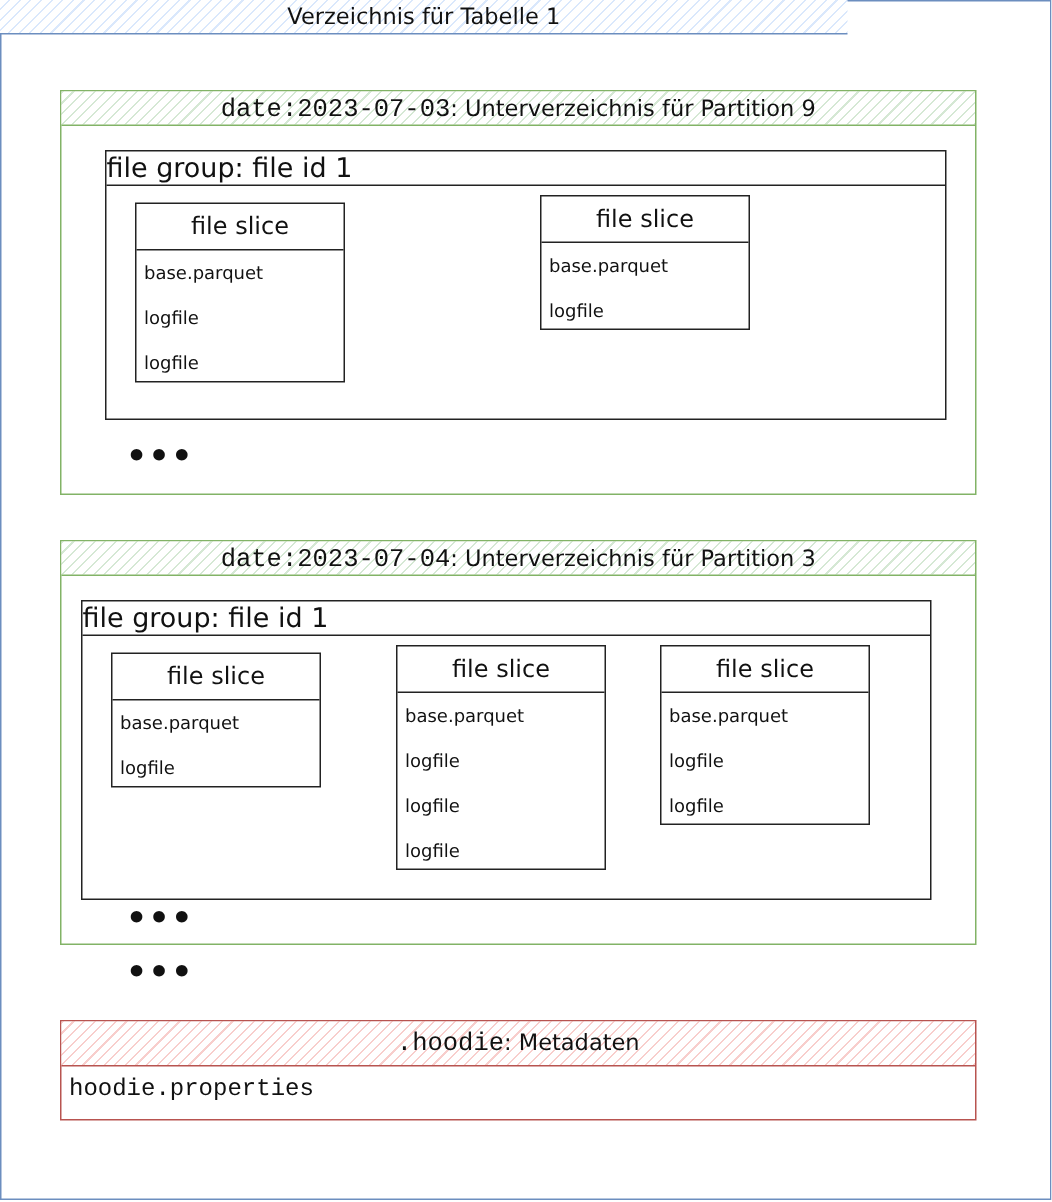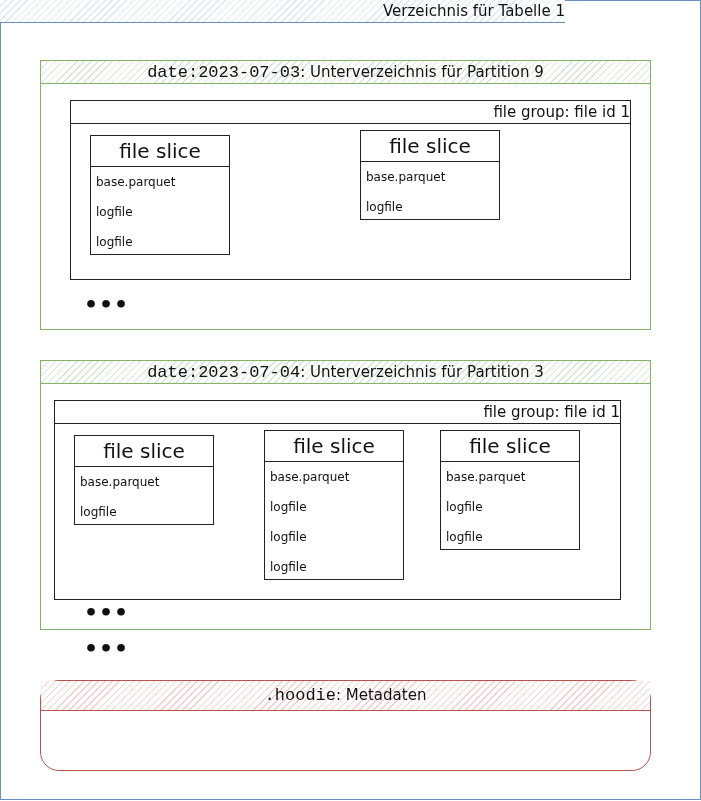--- a/index.html
+++ b/index.html
@@ -4,38 +4,38 @@
 <style>
   html, body { margin: 0; padding: 0; background: #ffffff; }
   body { width: 701px; height: 801px; position: relative; overflow: hidden;
          font-family: "DejaVu Sans", sans-serif; color: #111; }
   .abs { position: absolute; box-sizing: border-box; }
 
   
   .outer { left: 0; top: 0; width: 701px; height: 800px; border: 1.5px solid #6c8ebf; background: #fff; }
   .outer-head { left: 0; top: 0; width: 565px; height: 23px; border-bottom: 1.5px solid #6c8ebf;
     background: repeating-linear-gradient(-45deg, #dae8fc 0 1px, #ffffff 1px 5px);
-    text-align: right; font-size: 15px; line-height: 23px; }
+    text-align: center; font-size: 15px; line-height: 23px; }
 
   
   .partition { border: 1.5px solid #82b366; background: #fff; }
   .partition-head { left: 0; top: 0; right: 0; height: 23px; border-bottom: 1.5px solid #82b366;
     background: repeating-linear-gradient(-45deg, #d5e8d4 0 1px, #ffffff 1px 5px);
     text-align: center; font-size: 15px; line-height: 23px; white-space: nowrap; }
   .mono { font-family: "Liberation Mono", "DejaVu Sans Mono", monospace; font-size: 17px; }
 
   
   .fgroup { border: 1.5px solid #222; background: #fff; }
   .fgroup-head { left: 0; top: 0; right: 0; height: 23px; border-bottom: 1.5px solid #222;
-    text-align: right; font-size: 15px; line-height: 23px; }
+    text-align: left; font-size: 18px; line-height: 23px; }
 
   
   .fslice { border: 1.5px solid #222; background: #fff; }
   .fslice-head { height: 30px; border-bottom: 1.5px solid #222; text-align: center;
-    font-size: 20px; line-height: 30px; }
+    font-size: 16px; line-height: 30px; }
   .fslice-item { height: 30px; line-height: 30px; font-size: 12px; padding-left: 5px; white-space: nowrap; }
 
   .ellipsis { font-size: 22px; font-weight: bold; letter-spacing: 1px; line-height: 14px; height: 14px; }
 
   
   .hoodie { border: 1.5px solid #b85450; background: #fff; }
   .hoodie-head { height: 29px; border-bottom: 1.5px solid #b85450;
     background: repeating-linear-gradient(-45deg, #f8cecc 0 1px, #ffffff 1px 5px);
     text-align: center; font-size: 15px; line-height: 29px; }
   .hoodie-item { height: 30px; line-height: 30px; font-size: 15.5px; padding-left: 5px; }
@@ -92,17 +92,18 @@
 <div class="abs fslice" style="left:440px; top:430px; width:140px; height:120px;">
   <div class="fslice-head">file slice</div>
   <div class="fslice-item">base.parquet</div>
   <div class="fslice-item">logfile</div>
   <div class="fslice-item">logfile</div>
 </div>
 <div class="abs ellipsis" style="left:84px; top:606px;">•••</div>
 
 <div class="abs ellipsis" style="left:84px; top:642px;">•••</div>
 
-<div class="abs hoodie" style="left:40px; top:680px; width:611px; height:91px;border-radius:19px;">
+<div class="abs hoodie" style="left:40px; top:680px; width:611px; height:67px;">
   <div class="hoodie-head">
     <span class="mono">.hoodie</span><span>: Metadaten</span>
   </div>
+  <div class="hoodie-item mono" style="font-size:16px;">hoodie.properties</div>
 </div>
 
 </body></html>

